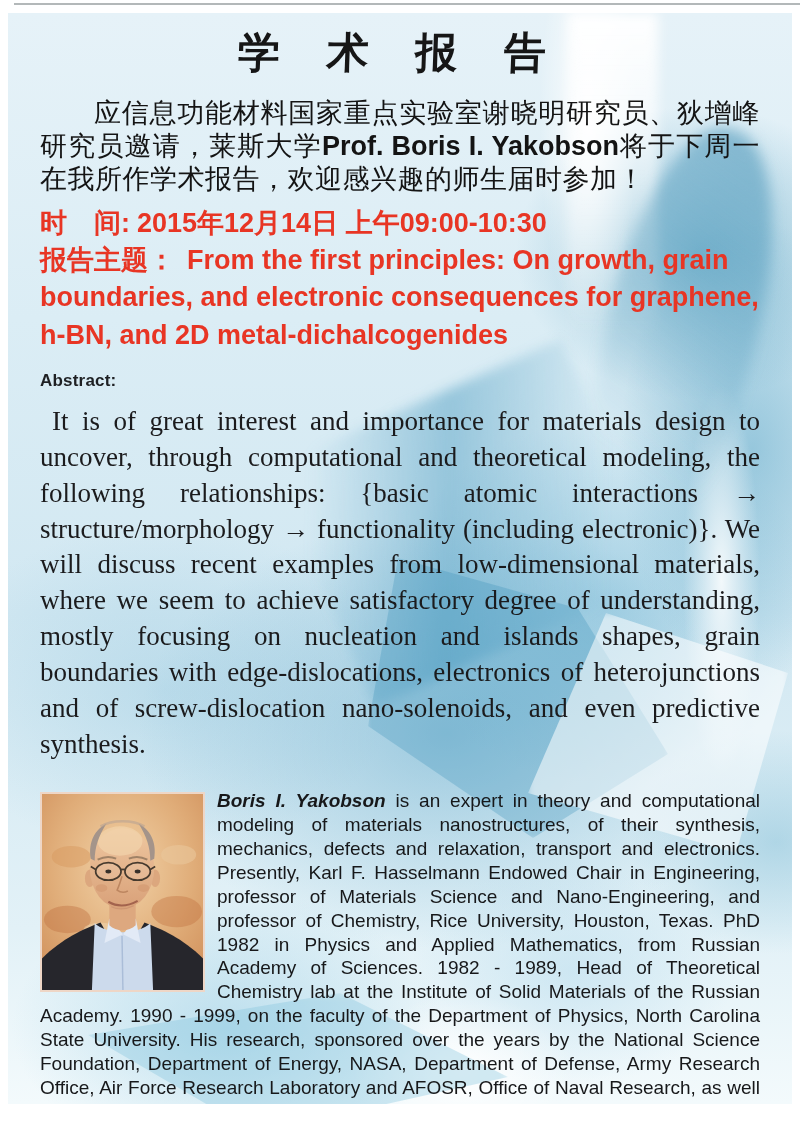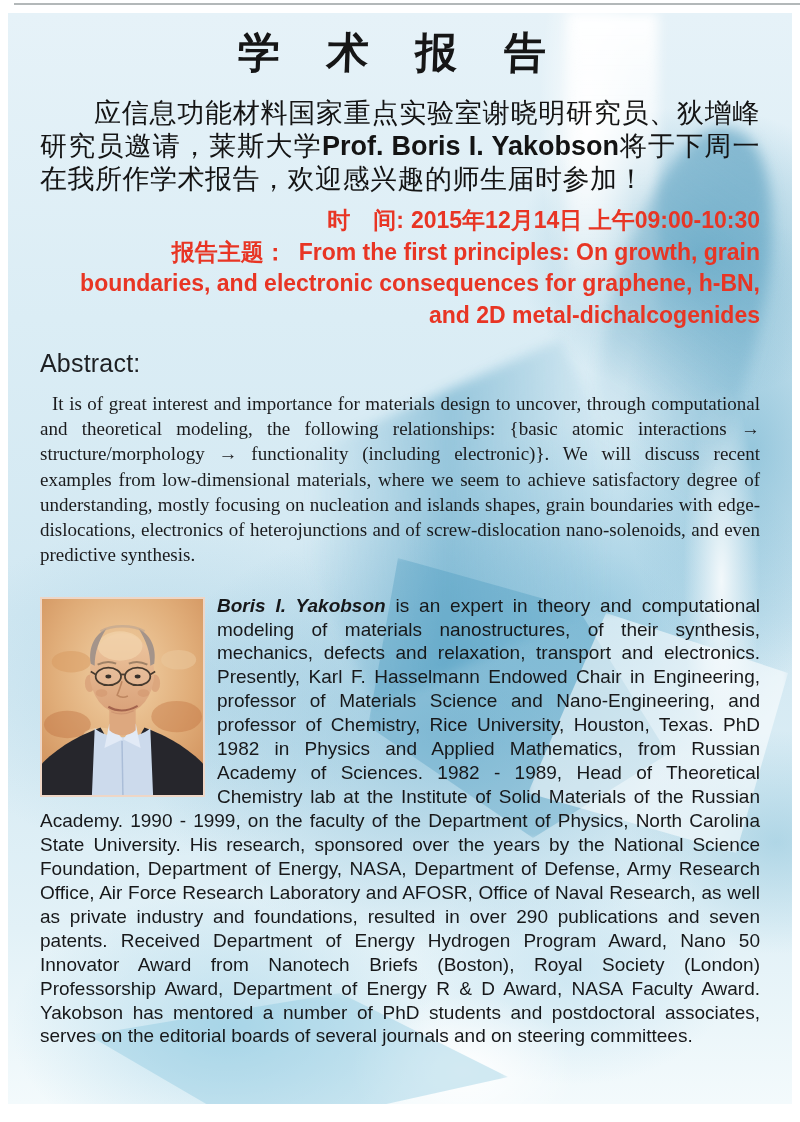--- a/index.html
+++ b/index.html
@@ -66,32 +66,32 @@
     transform: skewX(-2deg);
   }
 
   .intro {
     margin-top: 16px; font-size: 27px; line-height: 1.22; color: #141414;
     text-align: justify; text-indent: 2em; letter-spacing: 0.5px;
   }
   .intro .en-bold { font-weight: 700; letter-spacing: 0; }
 
   .details { margin-top: 9px; color: #e83524; font-weight: 700; }
-  .detail { font-size: 23px; line-height: 1.38; text-align: right; }
+  .detail { font-size: 27px; line-height: 1.38; }
   .detail .label { margin-right: 7px; }
   .detail-topic .label { margin-right: 12px; }
 
   .section-heading {
-    font-size: 25px; font-weight: 400; color: #1e2023; letter-spacing: 0.2px;
+    font-size: 17px; font-weight: 700; color: #1e2023; letter-spacing: 0.2px;
   }
   .abstract-heading { margin-top: 17px; }
 
   .abstract-body {
     margin-top: 13px; font-family: "Liberation Serif", serif;
-    font-size: 19px; line-height: 1.33; color: #1b1b1d;
+    font-size: 27px; line-height: 1.33; color: #1b1b1d;
     text-align: justify; text-indent: 12px;
   }
 
   .bio-heading { margin-top: 20px; }
 
   .bio { margin-top: 26px; }
   .bio-body {
     font-size: 19px; line-height: 1.26; color: #17181a;
     text-align: justify;
   }

